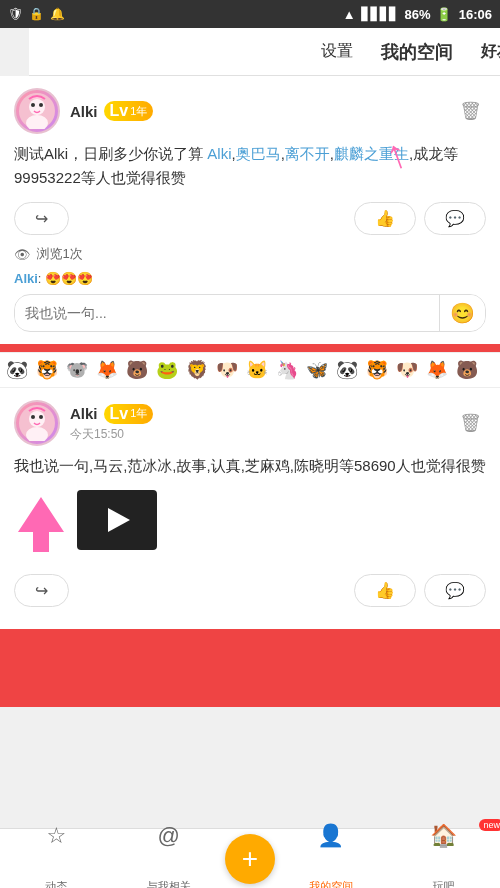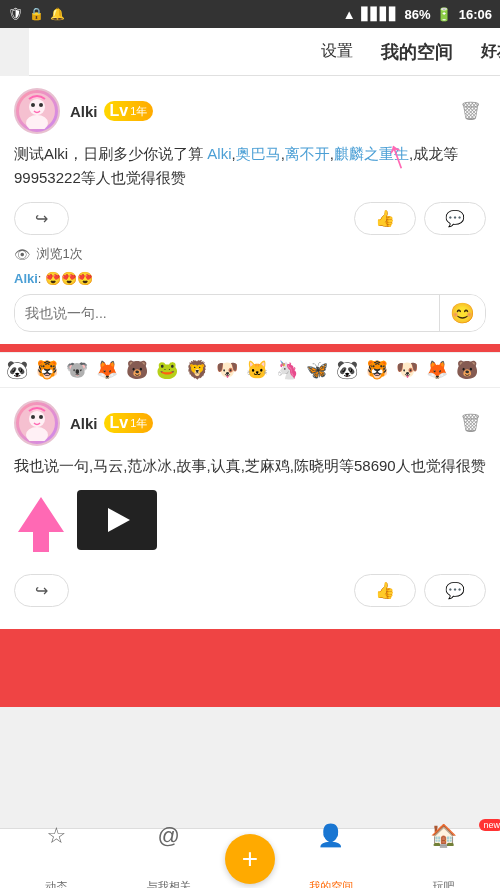--- a/index.html
+++ b/index.html
@@ -430,20 +430,21 @@
         </svg>
       </div>
       <div class="user-info">
         <div class="user-name-row">
           <span class="user-name">Alki</span>
           <span class="level-badge">
             <span class="lv">Lv</span>
               <span>1年</span>
           </span>
         </div>
+        <div class="post-time">今天15:50</div>
       </div>
       <div class="delete-btn">🗑</div>
     </div>
 
     <div class="post-text">我也说一句,马云,范冰冰,故事,认真,芝麻鸡,陈晓明等58690人也觉得很赞</div>
 
     <div style="position:relative; margin-bottom:12px; display:flex; align-items:center;">
 
       <div style="position:relative; margin-right:8px;">
         <svg width="55" height="65" viewBox="0 0 55 65">

